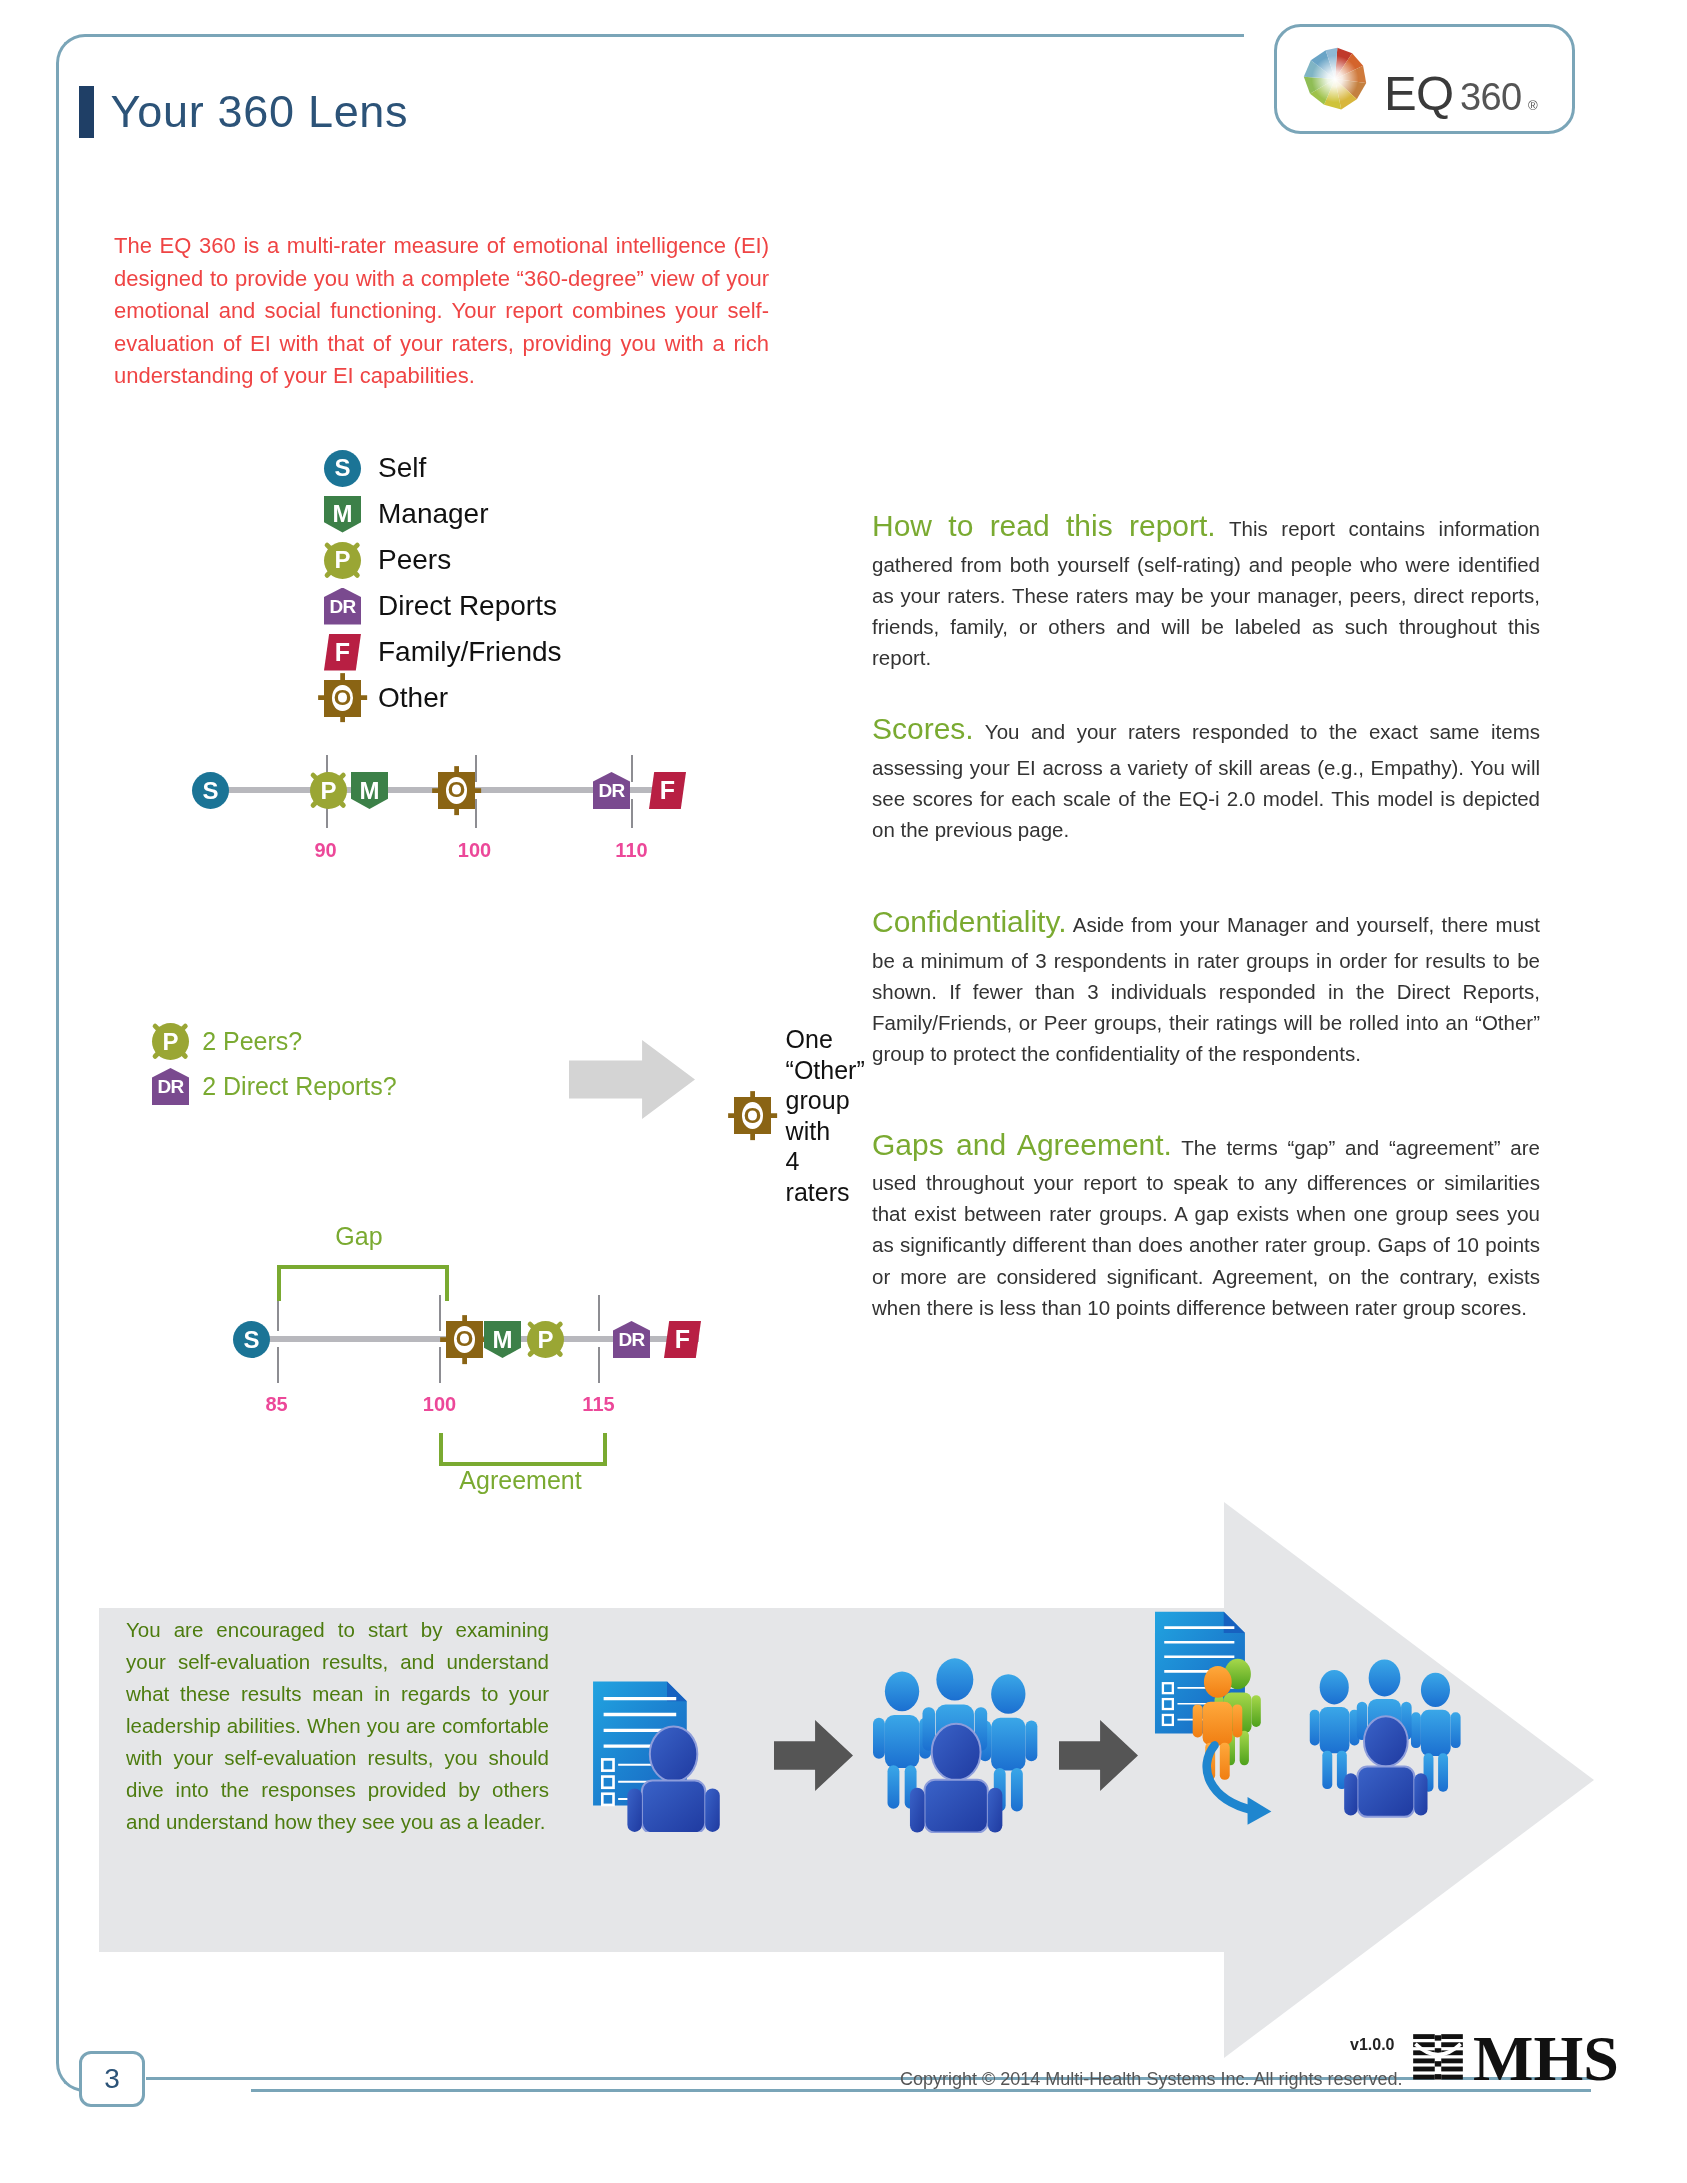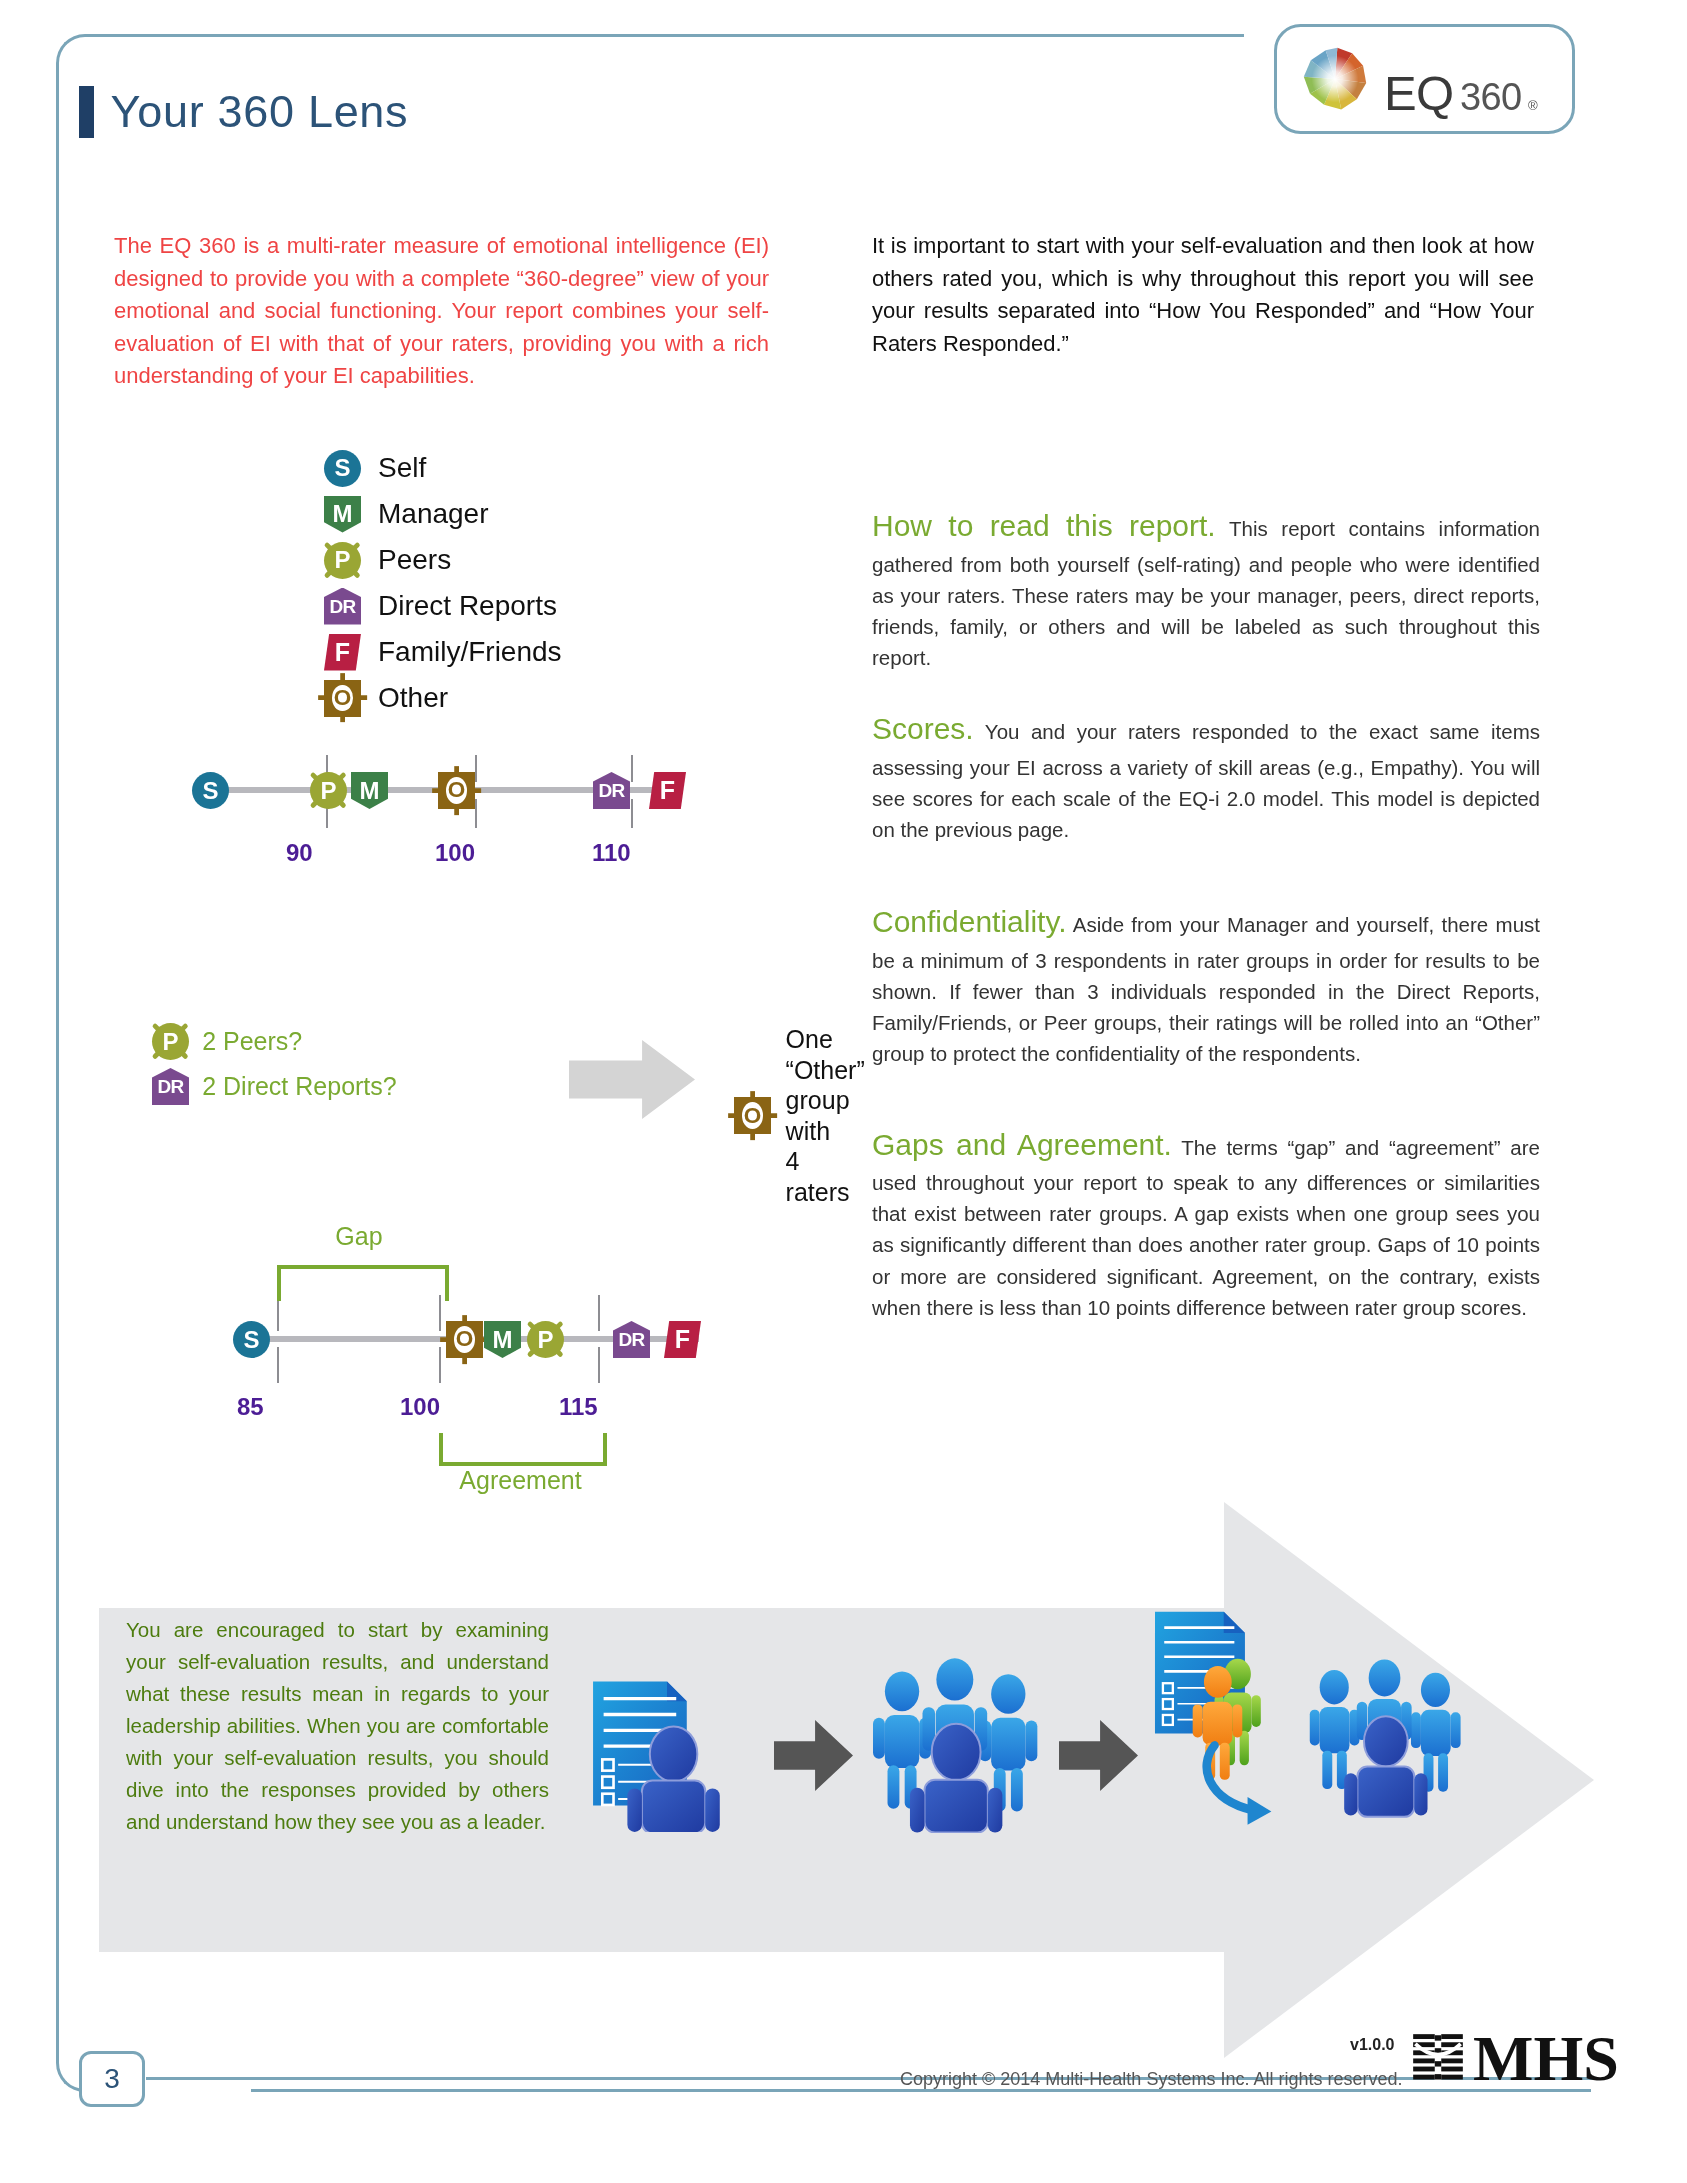--- a/index.html
+++ b/index.html
@@ -84,21 +84,21 @@
   .peer-x{position:absolute;left:-10%;top:-10%;width:120%;height:120%;z-index:0;}
   .oth-cross{position:absolute;left:-22%;top:-22%;width:144%;height:144%;z-index:0;}
   .oth-ring{position:absolute;left:22%;top:14%;width:56%;height:72%;
             border-radius:50%;background:#fff;z-index:2;}
   .badge.o span.ltr{color:#8a6414;font-size:22.5px;}
 
   
   .scale{position:absolute;}
   .scale-line{position:absolute;height:6px;background:#b8b8bd;top:0;}
   .tick{position:absolute;width:2px;background:#8d8d92;}
-  .tick-lbl{position:absolute;font-size:24px;font-weight:700;color:#4c1d95;text-align:left;}
+  .tick-lbl{position:absolute;font-size:20px;font-weight:700;color:#ec4899;text-align:center;}
   .mk{position:absolute;}
 
   
   .brk{position:absolute;border:4px solid #7aaa31;}
   .brk-top{border-bottom:none;}
   .brk-bot{border-top:none;}
   .brk-lbl{position:absolute;font-size:25px;color:#7aaa31;text-align:center;}
 
   
   .sec{margin-bottom:36px;}
@@ -199,23 +199,20 @@
   </div>
 
   <div class="title-row">
     <div class="title-bar"></div>
     <div class="title-text">Your 360 Lens</div>
   </div>
 
   <div class="col-left">
     <div class="intro">The EQ 360 is a multi-rater measure of emotional intelligence (EI) designed to provide you with a complete “360-degree” view of your emotional and social functioning. Your report combines your self-evaluation of EI with that of your raters, providing you with a rich understanding of your EI capabilities.</div>
   </div>
-  <div class="col-right">
-    <div class="intro-r">It is important to start with your self-evaluation and then look at how others rated you, which is why throughout this report you will see your results separated into “How You Responded” and “How Your Raters Responded.”</div>
-  </div>
 
   <div class="legend">
 
     <div class="legend-row">
       <div class="badge">
         <div class="shape sh-circle" style="background:#1b7496"></div>
         <span class="ltr">S</span>
       </div>
       <div class="legend-label">Self</div>
     </div>

